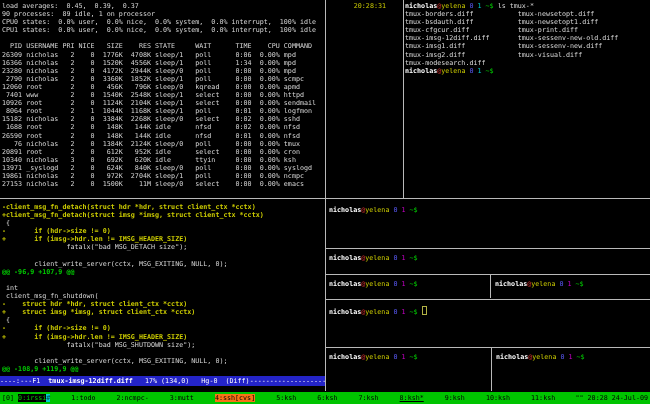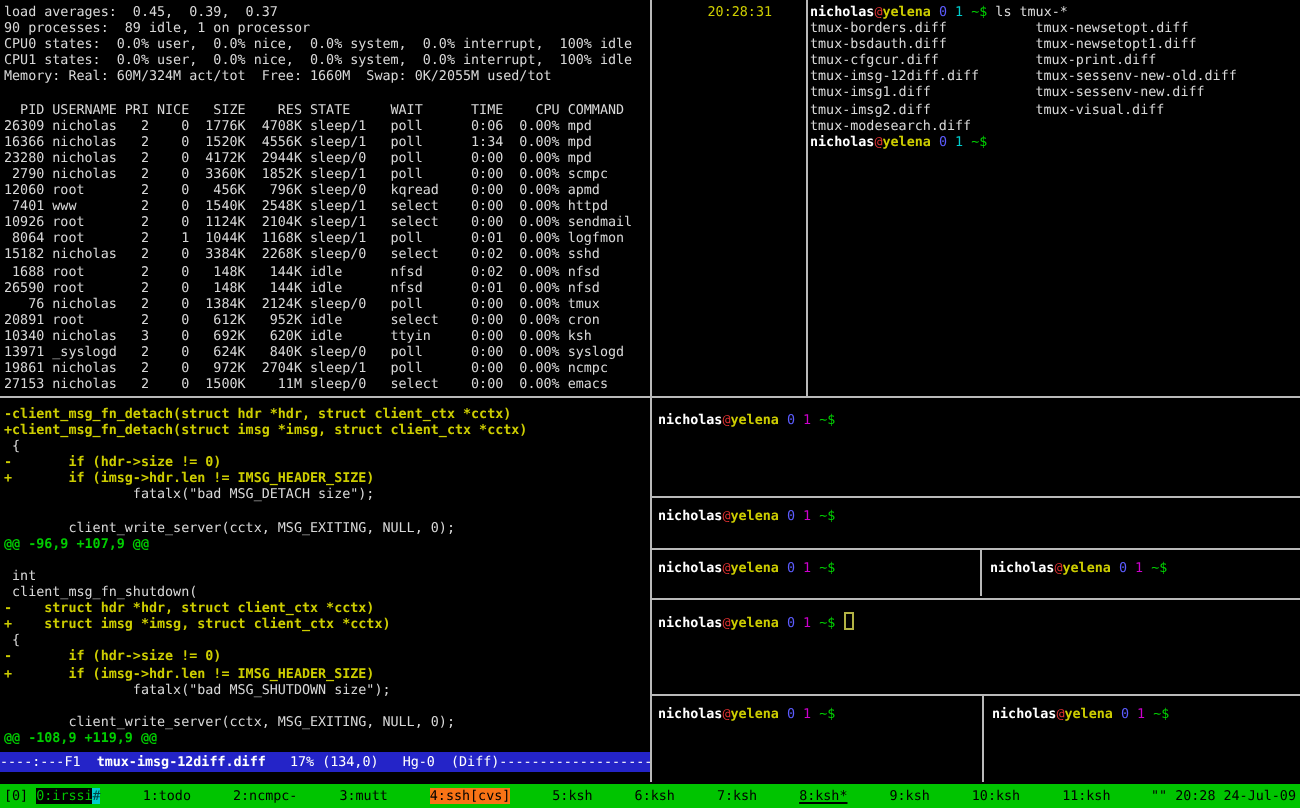--- a/index.html
+++ b/index.html
@@ -5,21 +5,21 @@
   html,body{margin:0;padding:0;background:#111;}
   #screen{position:relative;width:650px;height:404px;background:#000;overflow:hidden;
     font-family:"DejaVu Sans Mono","Liberation Mono",monospace;font-size:6.7px;color:#d8d8d8;
     cursor:default;}
   .line{height:8.1px;line-height:8.1px;white-space:pre;overflow:hidden;}
   .pane{position:absolute;overflow:hidden;}
   .vdiv{position:absolute;width:1px;background:#b9b9b9;}
   .hdiv{position:absolute;height:1px;background:#b9b9b9;}
   .c-wb{color:#ffffff;font-weight:bold;}
   .c-r{color:#e03131;}
-  .c-y{color:#cdcd00;font-weight:bold;}
+  .c-y{color:#cdcd00;}
   .c-g{color:#00cd00;}
   .c-b{color:#5c5cff;}
   .c-c{color:#00cdcd;}
   .c-m{color:#cd00cd;}
   #editor-lines .c-y{font-weight:bold;}
   #editor-lines .c-g{font-weight:bold;}
   #clock-line{text-align:right;padding-right:16px;color:#cdcd00;}
   #modeline{position:absolute;left:0;top:176px;width:325px;height:10px;line-height:10px;
     background:#2424c8;color:#ffffff;white-space:pre;overflow:hidden;}
   #modeline .fname{font-weight:bold;}
@@ -40,21 +40,20 @@
 <body>
 
 <div id="screen">
 
   <div class="pane" style="left:2px;top:2px;width:322px;height:196px;">
     <div id="top-lines">
         <div class="line">load averages:  0.45,  0.39,  0.37</div>
         <div class="line">90 processes:  89 idle, 1 on processor</div>
         <div class="line">CPU0 states:  0.0% user,  0.0% nice,  0.0% system,  0.0% interrupt,  100% idle</div>
         <div class="line">CPU1 states:  0.0% user,  0.0% nice,  0.0% system,  0.0% interrupt,  100% idle</div>
-        <div class="line">Memory: Real: 60M/324M act/tot  Free: 1660M  Swap: 0K/2055M used/tot</div>
         <div class="line"> </div>
         <div class="line">  PID USERNAME PRI NICE   SIZE    RES STATE     WAIT      TIME    CPU COMMAND</div>
         <div class="line">26309 nicholas   2    0  1776K  4708K sleep/1   poll      0:06  0.00% mpd</div>
         <div class="line">16366 nicholas   2    0  1520K  4556K sleep/1   poll      1:34  0.00% mpd</div>
         <div class="line">23280 nicholas   2    0  4172K  2944K sleep/0   poll      0:00  0.00% mpd</div>
         <div class="line"> 2790 nicholas   2    0  3360K  1852K sleep/1   poll      0:00  0.00% scmpc</div>
         <div class="line">12060 root       2    0   456K   796K sleep/0   kqread    0:00  0.00% apmd</div>
         <div class="line"> 7401 www        2    0  1540K  2548K sleep/1   select    0:00  0.00% httpd</div>
         <div class="line">10926 root       2    0  1124K  2104K sleep/1   select    0:00  0.00% sendmail</div>
         <div class="line"> 8064 root       2    1  1044K  1168K sleep/1   poll      0:01  0.00% logfmon</div>

